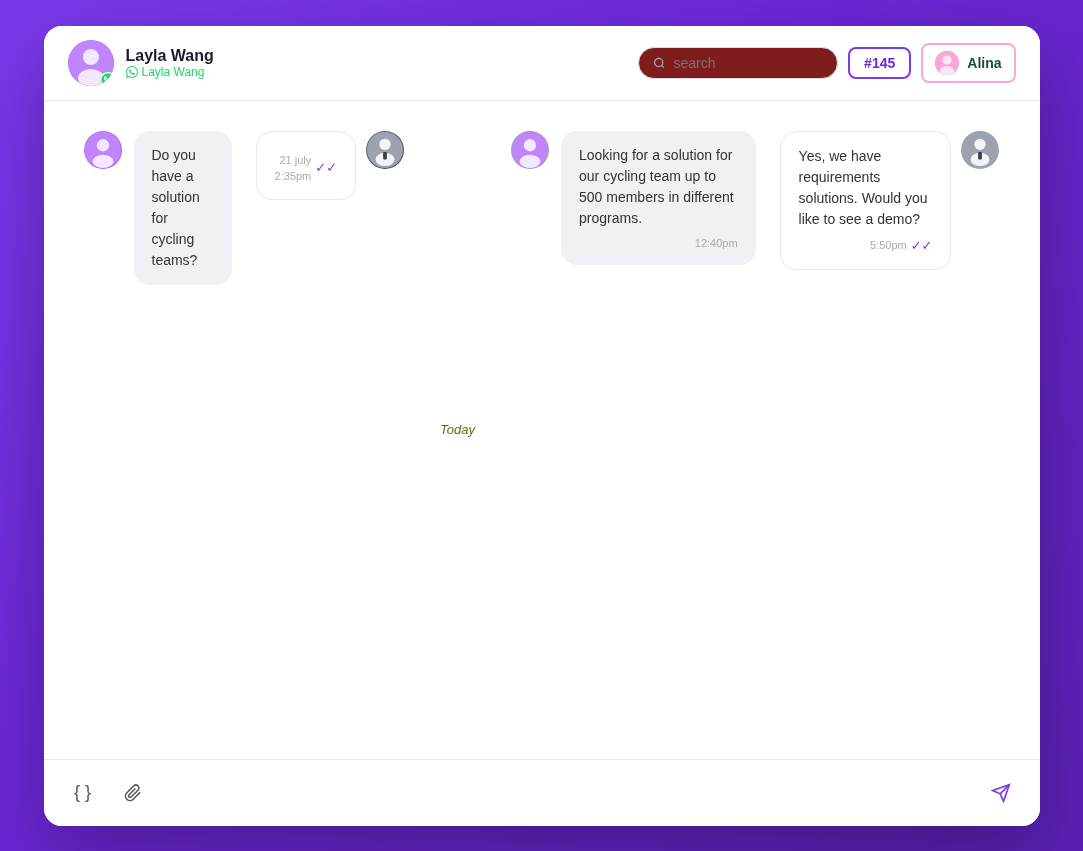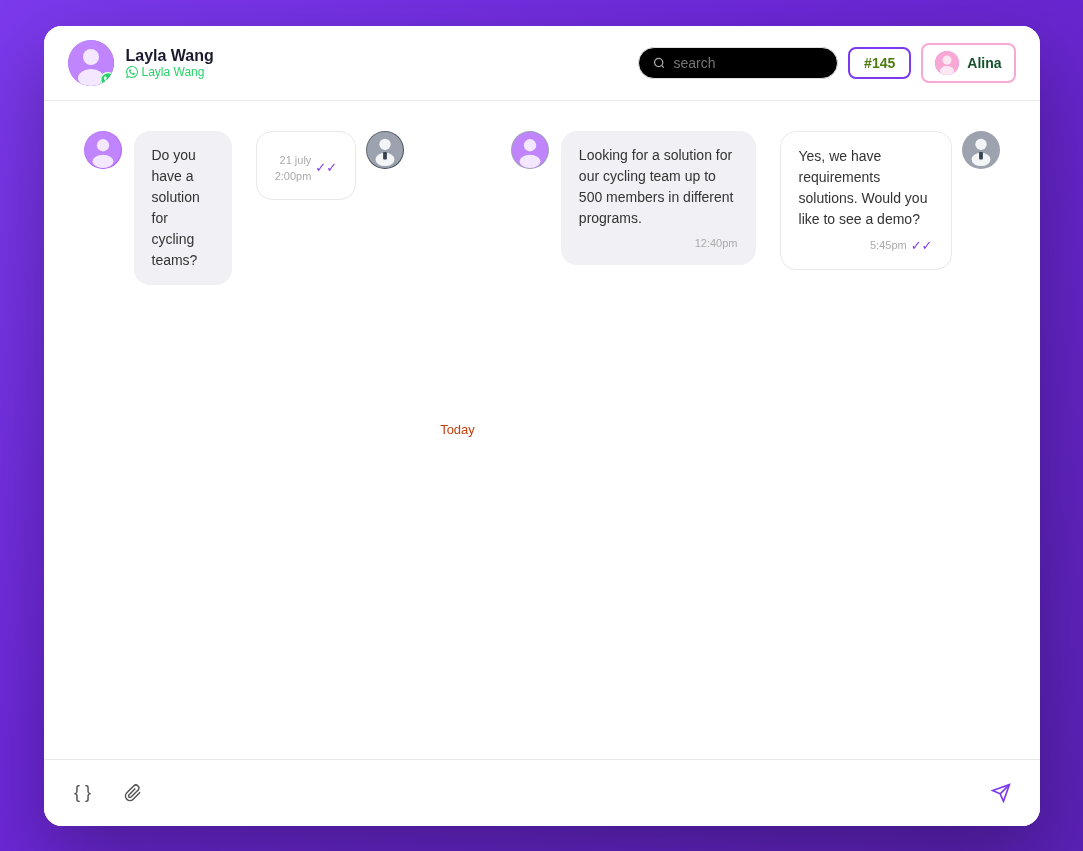--- a/index.html
+++ b/index.html
@@ -107,37 +107,37 @@
       gap: 10px;
     }
     .search-bar {
       display: flex;
       align-items: center;
       border: 1px solid #e0e0e0;
       border-radius: 24px;
       padding: 7px 14px;
       gap: 8px;
       width: 200px;
-      background: #000000;
+      background: #7f1d1d;
     }
     .search-bar input {
       border: none;
       outline: none;
       font-size: 14px;
       color: #999;
       background: transparent;
       width: 100%;
     }
     .ticket-badge {
       border: 2px solid #7c3aed;
       border-radius: 8px;
       padding: 6px 14px;
       font-size: 14px;
       font-weight: 600;
-      color: #4d7c0f;
+      color: #6d28d9;
       cursor: pointer;
     }
     .agent-badge {
       display: flex;
       align-items: center;
       gap: 8px;
       border: 2px solid #f9a8d4;
       border-radius: 8px;
       padding: 6px 12px;
       cursor: pointer;
@@ -202,22 +202,23 @@
     }
     .check-mark {
       color: #7c3aed;
       font-size: 13px;
     }
     .day-divider {
       display: flex;
       align-items: center;
       justify-content: center;
       gap: 12px;
-      color: #c2410c;
+      color: #4d7c0f;
       font-size: 13px;
+      font-style: italic;
     }
     .day-divider::before, .day-divider::after {
       content: '';
       flex: 1;
       height: 1px;
       background: #e0e0e0;
       max-width: 80px;
     }
     
     .footer {
@@ -339,21 +340,21 @@
         <svg viewBox="0 0 38 38" xmlns="http://www.w3.org/2000/svg" width="38" height="38">
           <circle cx="19" cy="19" r="19" fill="#9ca3af"></circle>
           <circle cx="19" cy="13" r="6" fill="#f3f4f6"></circle>
           <ellipse cx="19" cy="29" rx="10" ry="7" fill="#f3f4f6"></ellipse>
 
           <rect x="17" y="21" width="4" height="8" rx="1" fill="#374151"></rect>
         </svg>
       </div>
       <div class="bubble outgoing">
         <div class="bubble-time">
-          <span>21 july 2:00pm</span>
+          <span>21 july 2:35pm</span>
           <span class="check-mark">✓✓</span>
         </div>
       </div>
     </div>
 
     <div class="day-divider">
       <span>Today</span>
     </div>
 
     <div class="message-row">
@@ -377,21 +378,21 @@
         <svg viewBox="0 0 38 38" xmlns="http://www.w3.org/2000/svg" width="38" height="38">
           <circle cx="19" cy="19" r="19" fill="#9ca3af"></circle>
           <circle cx="19" cy="13" r="6" fill="#f3f4f6"></circle>
           <ellipse cx="19" cy="29" rx="10" ry="7" fill="#f3f4f6"></ellipse>
           <rect x="17" y="21" width="4" height="8" rx="1" fill="#374151"></rect>
         </svg>
       </div>
       <div class="bubble outgoing">
         <span>Yes, we have requirements solutions. Would you like to see a demo?</span>
         <div class="bubble-time">
-          <span>5:45pm</span>
+          <span>5:50pm</span>
           <span class="check-mark">✓✓</span>
         </div>
       </div>
     </div>
 
   </div>
 
   <div class="footer">
     <button class="footer-icon-btn">{ }</button>
     <button class="footer-icon-btn">

